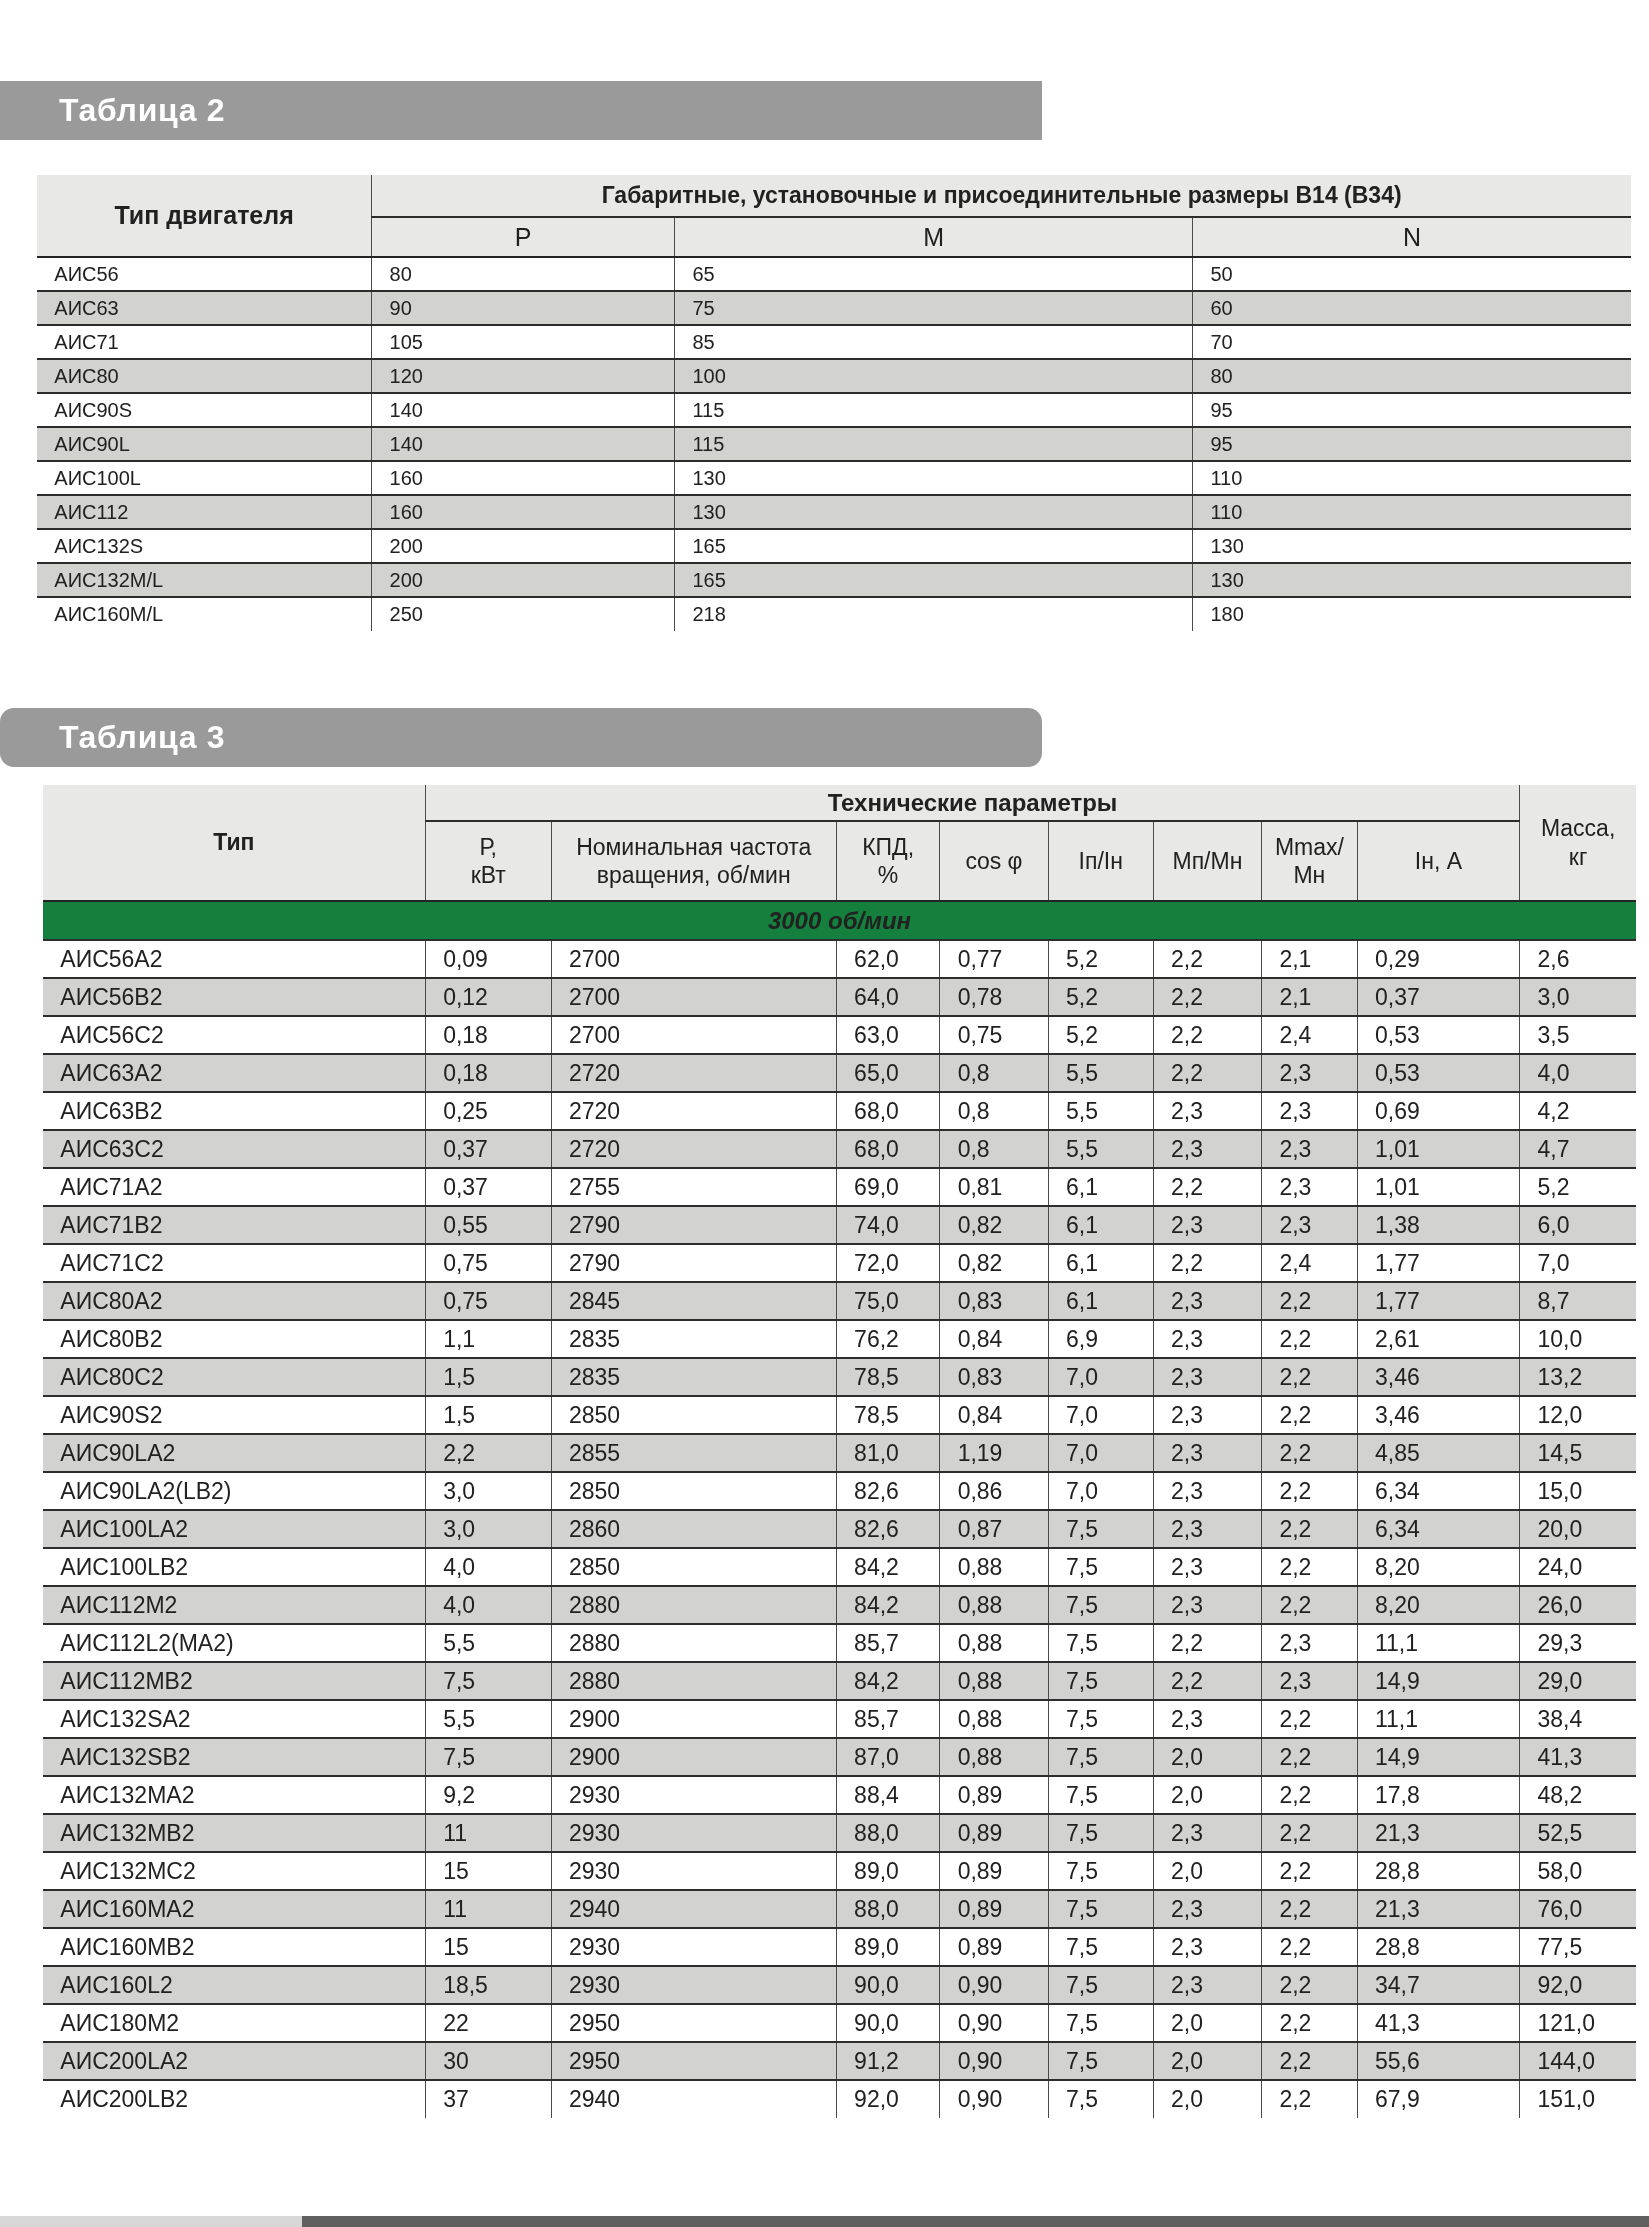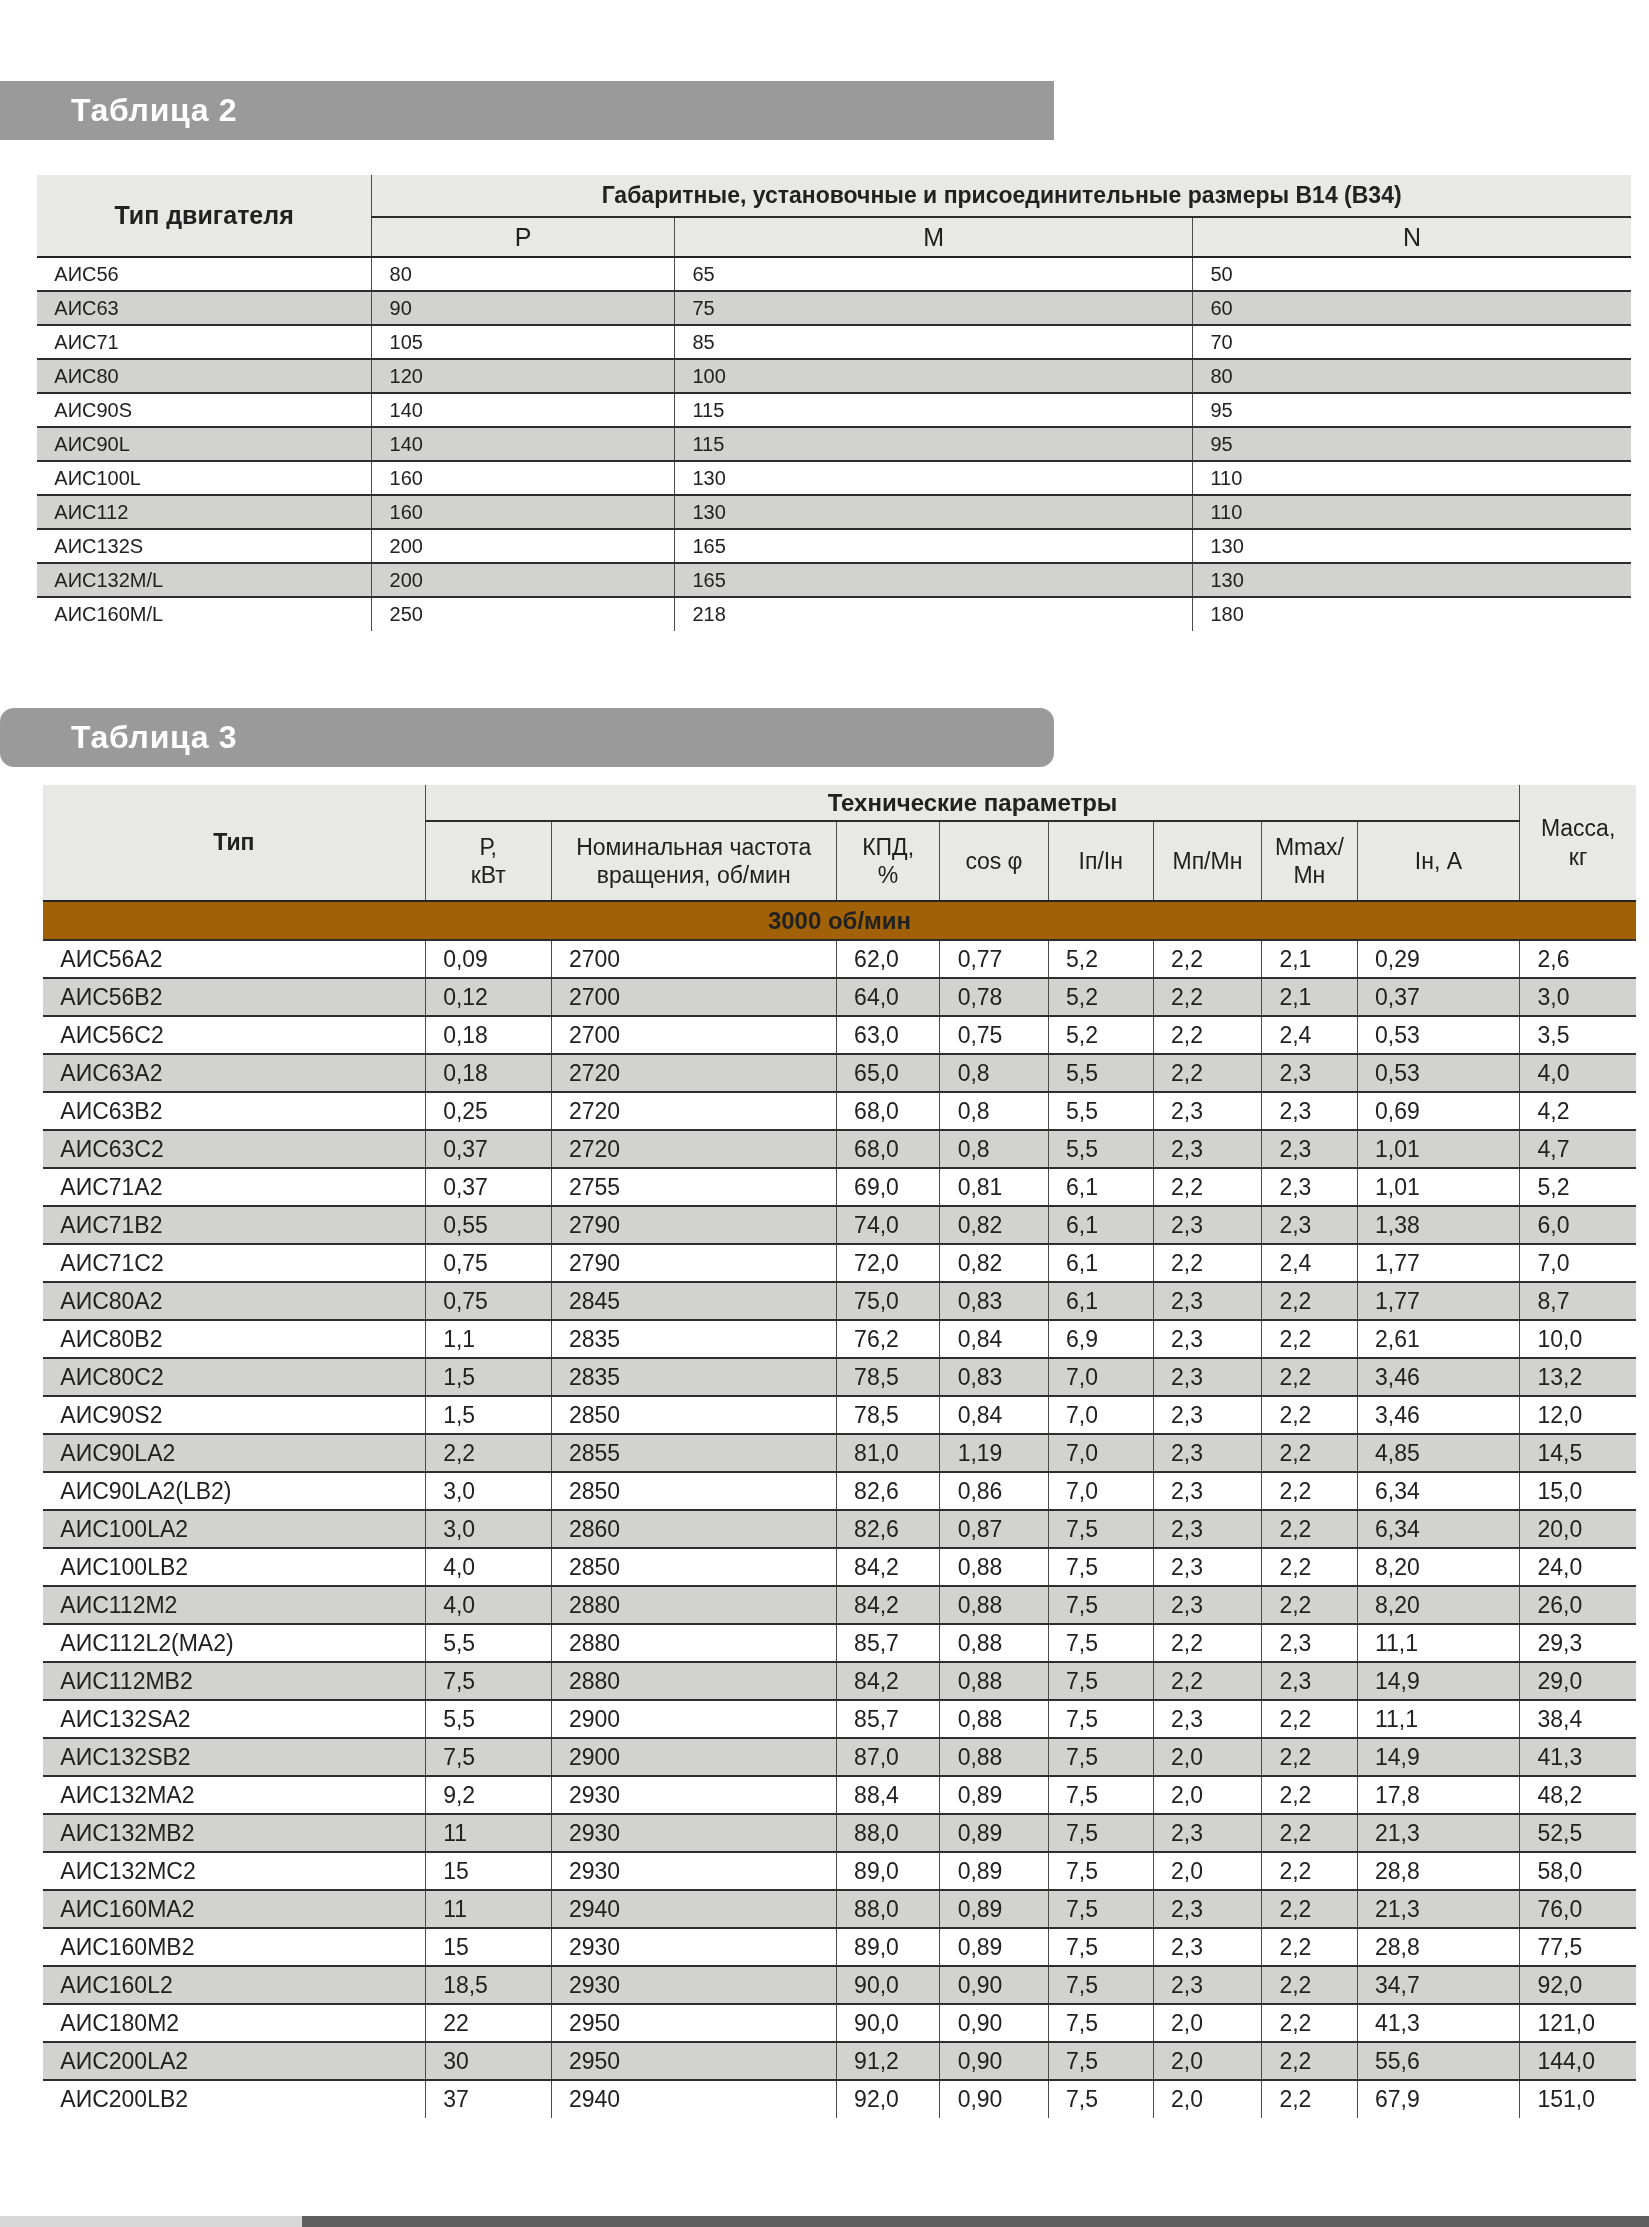--- a/index.html
+++ b/index.html
@@ -3,21 +3,21 @@
 <meta charset="utf-8">
 <style>
   html,body{margin:0;padding:0;background:#fff;}
   .page{
     position:relative;width:1649px;height:2227px;background:#fff;
     font-family:"Liberation Sans",sans-serif;color:#212121;overflow:hidden;
   }
   
   .title-bar{
     position:absolute;left:0;width:1042px;height:59px;background:#9a9a9a;
-    display:flex;align-items:center;padding-left:12px;
+    display:flex;align-items:center;
   }
   #bar2{top:81px;}
   #bar3{top:708px;border-radius:14px;}
   .title-bar .bar-label{
     color:#ffffff;font-weight:bold;font-size:32px;padding-left:59px;letter-spacing:0.7px;
   }
   
   table{border-collapse:collapse;table-layout:fixed;position:absolute;}
   #table2{left:37px;top:175px;width:1594px;}
   #table3{left:43px;top:785px;width:1593px;}
@@ -34,22 +34,23 @@
   
   #table3 thead th{font-size:23px;}
   #table3 .type-h{font-weight:bold;font-size:23px;border-right:1.3px solid #4b4b4b;}
   #table3 .group-h{font-weight:bold;font-size:24px;height:36px;border-bottom:2px solid #2d2d2d;}
   #table3 .mass-h{border-left:1.3px solid #4b4b4b;margin-top:21px;}
   #table3 .sub-h{height:80px;border-right:1.3px solid #4b4b4b;padding:0 4px;}
   #table3 .sub-h:last-child{border-right:none;margin-left:28px;}
   #table3 thead{border-bottom:2.7px solid #232323;}
   
   .section-row td{
-    height:39px;text-align:center;font-weight:bold;font-size:24px;background:#a16207;
+    height:39px;text-align:center;font-weight:bold;font-size:24px;background:#15803d;
     border-bottom:2px solid #2d2d2d;
+    font-style:italic;
   }
   
   tbody.data tr{border-bottom:2px solid #2d2d2d;}
   tbody.data tr:last-child{border-bottom:none;}
   tbody.data td{border-right:1.3px solid #4b4b4b;padding-left:17.3px;}
   tbody.data td:last-child{border-right:none;}
   #table2 tbody.data td{height:34px;font-size:20px;}
   #table3 tbody.data td{height:38px;font-size:23px;}
   tbody.data tr.alt td{background:#d2d2d1;}
   

